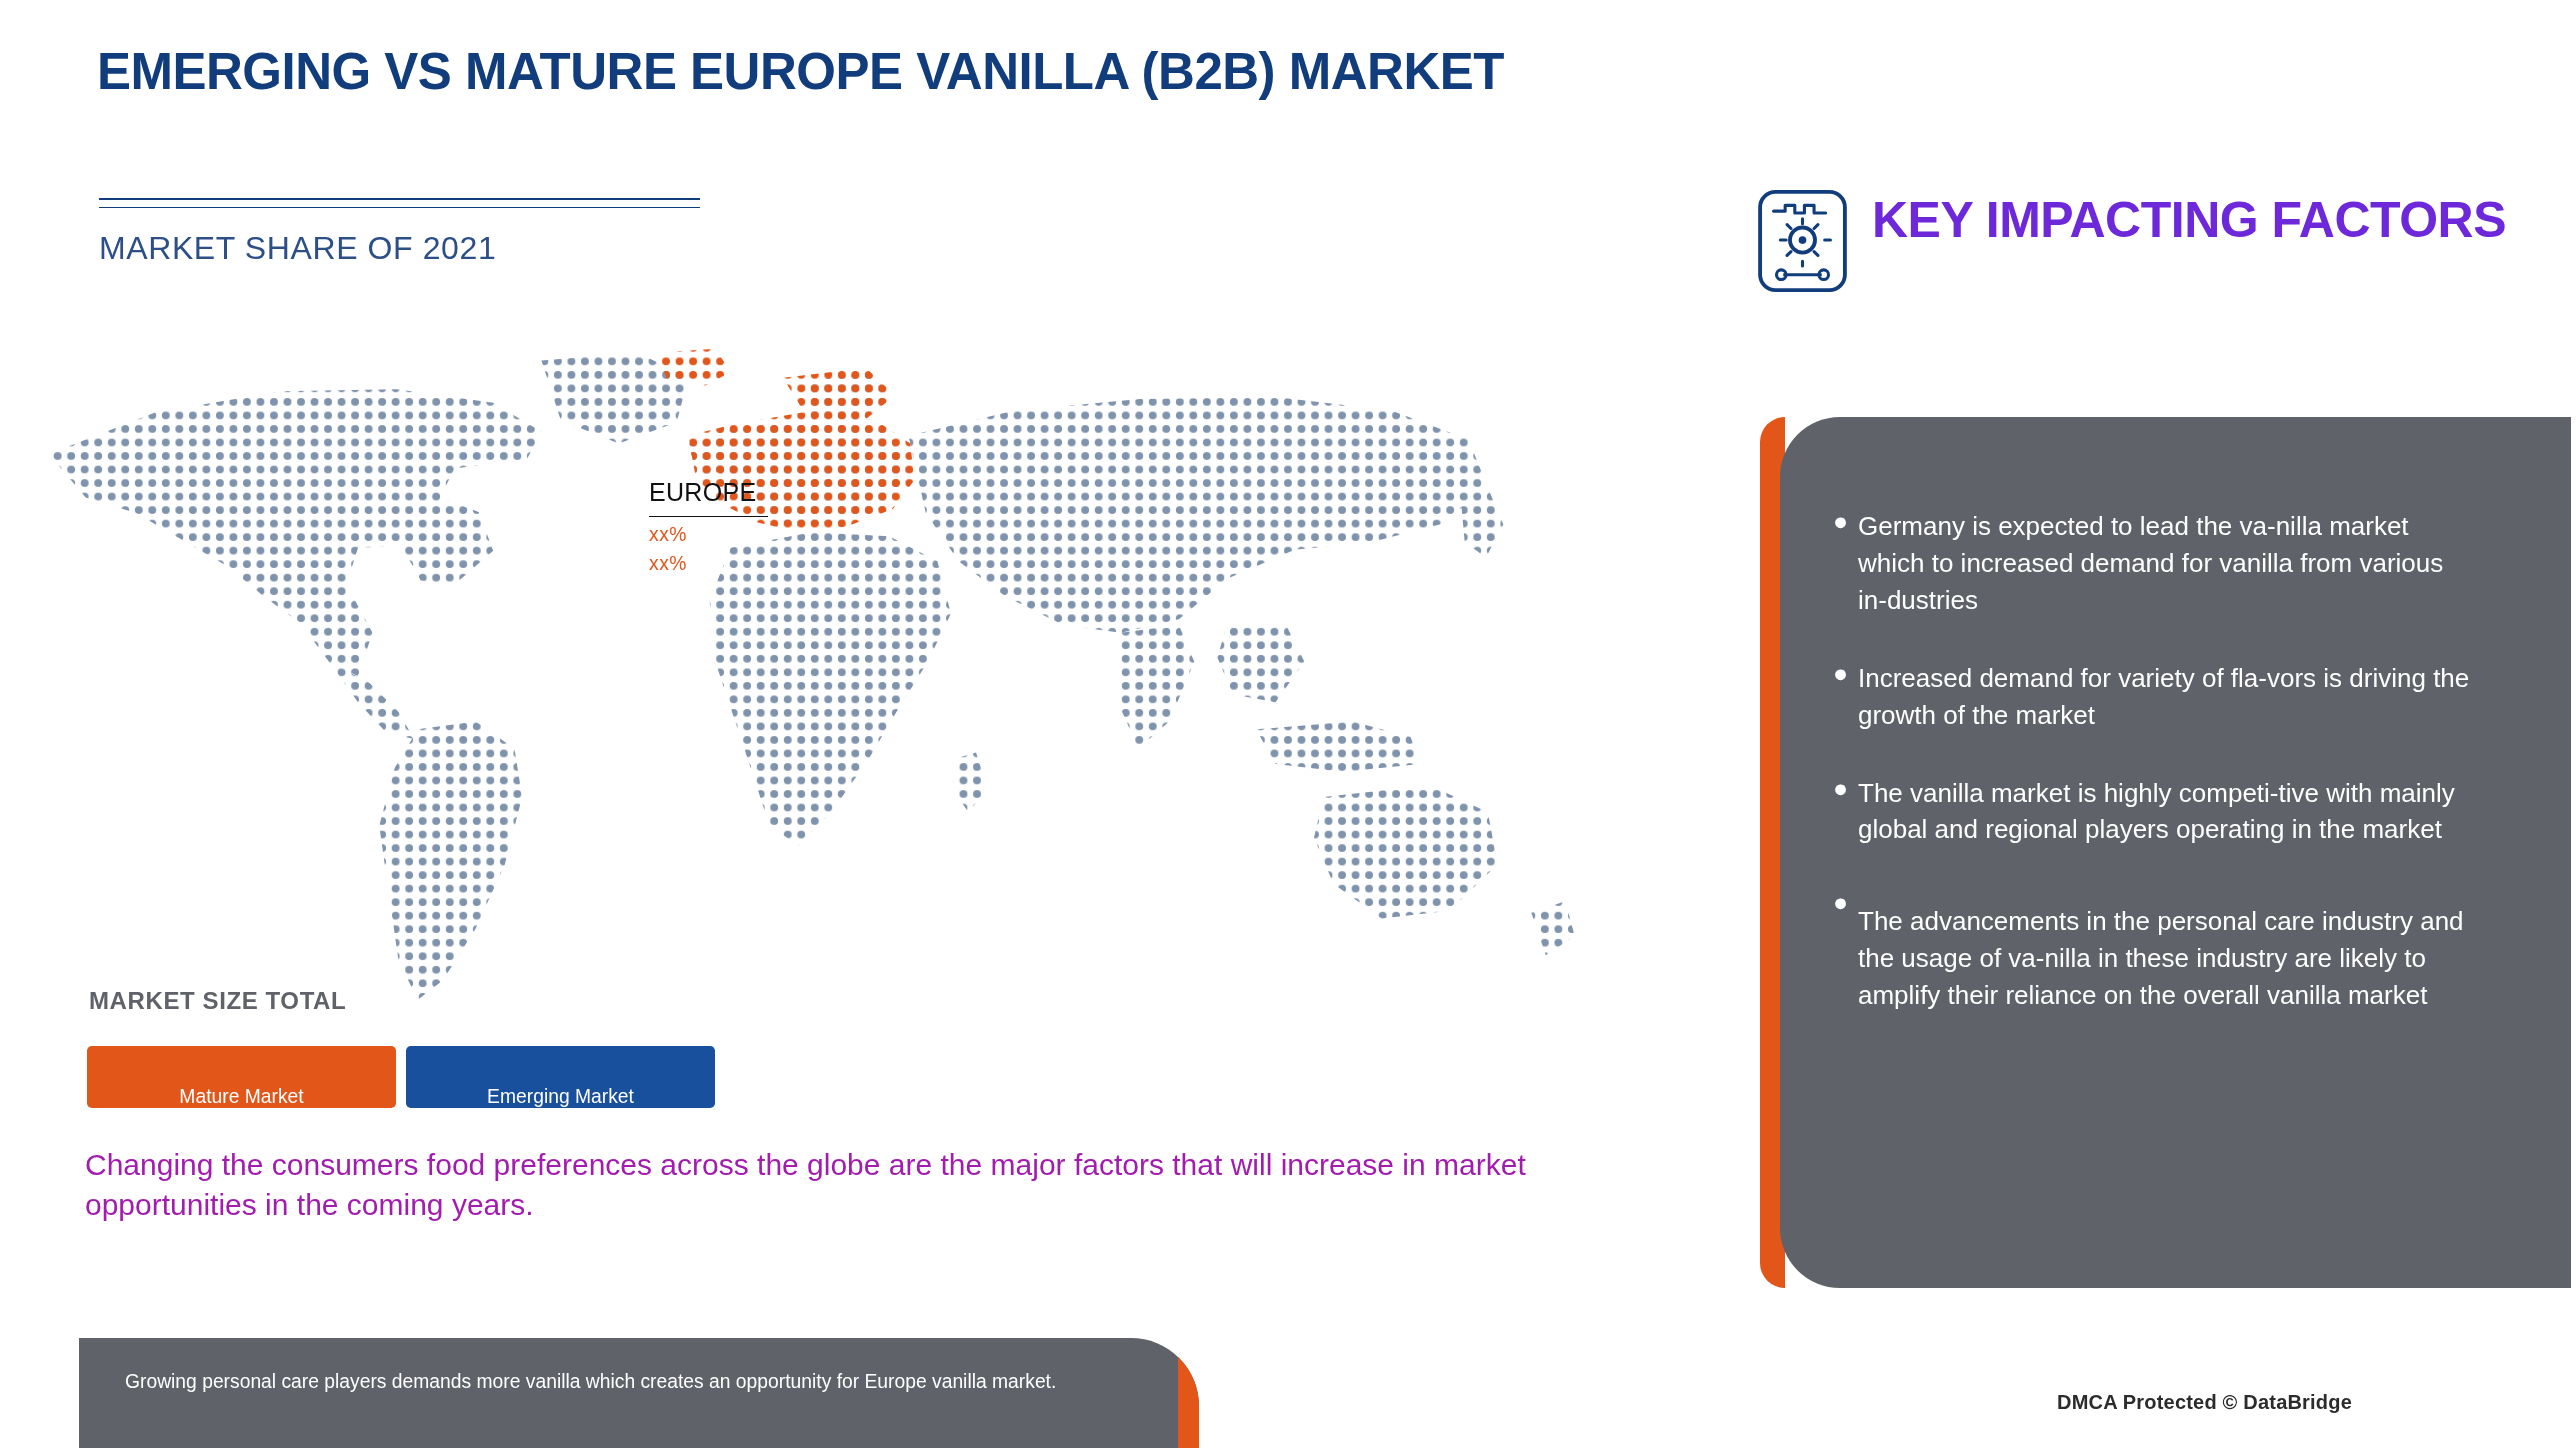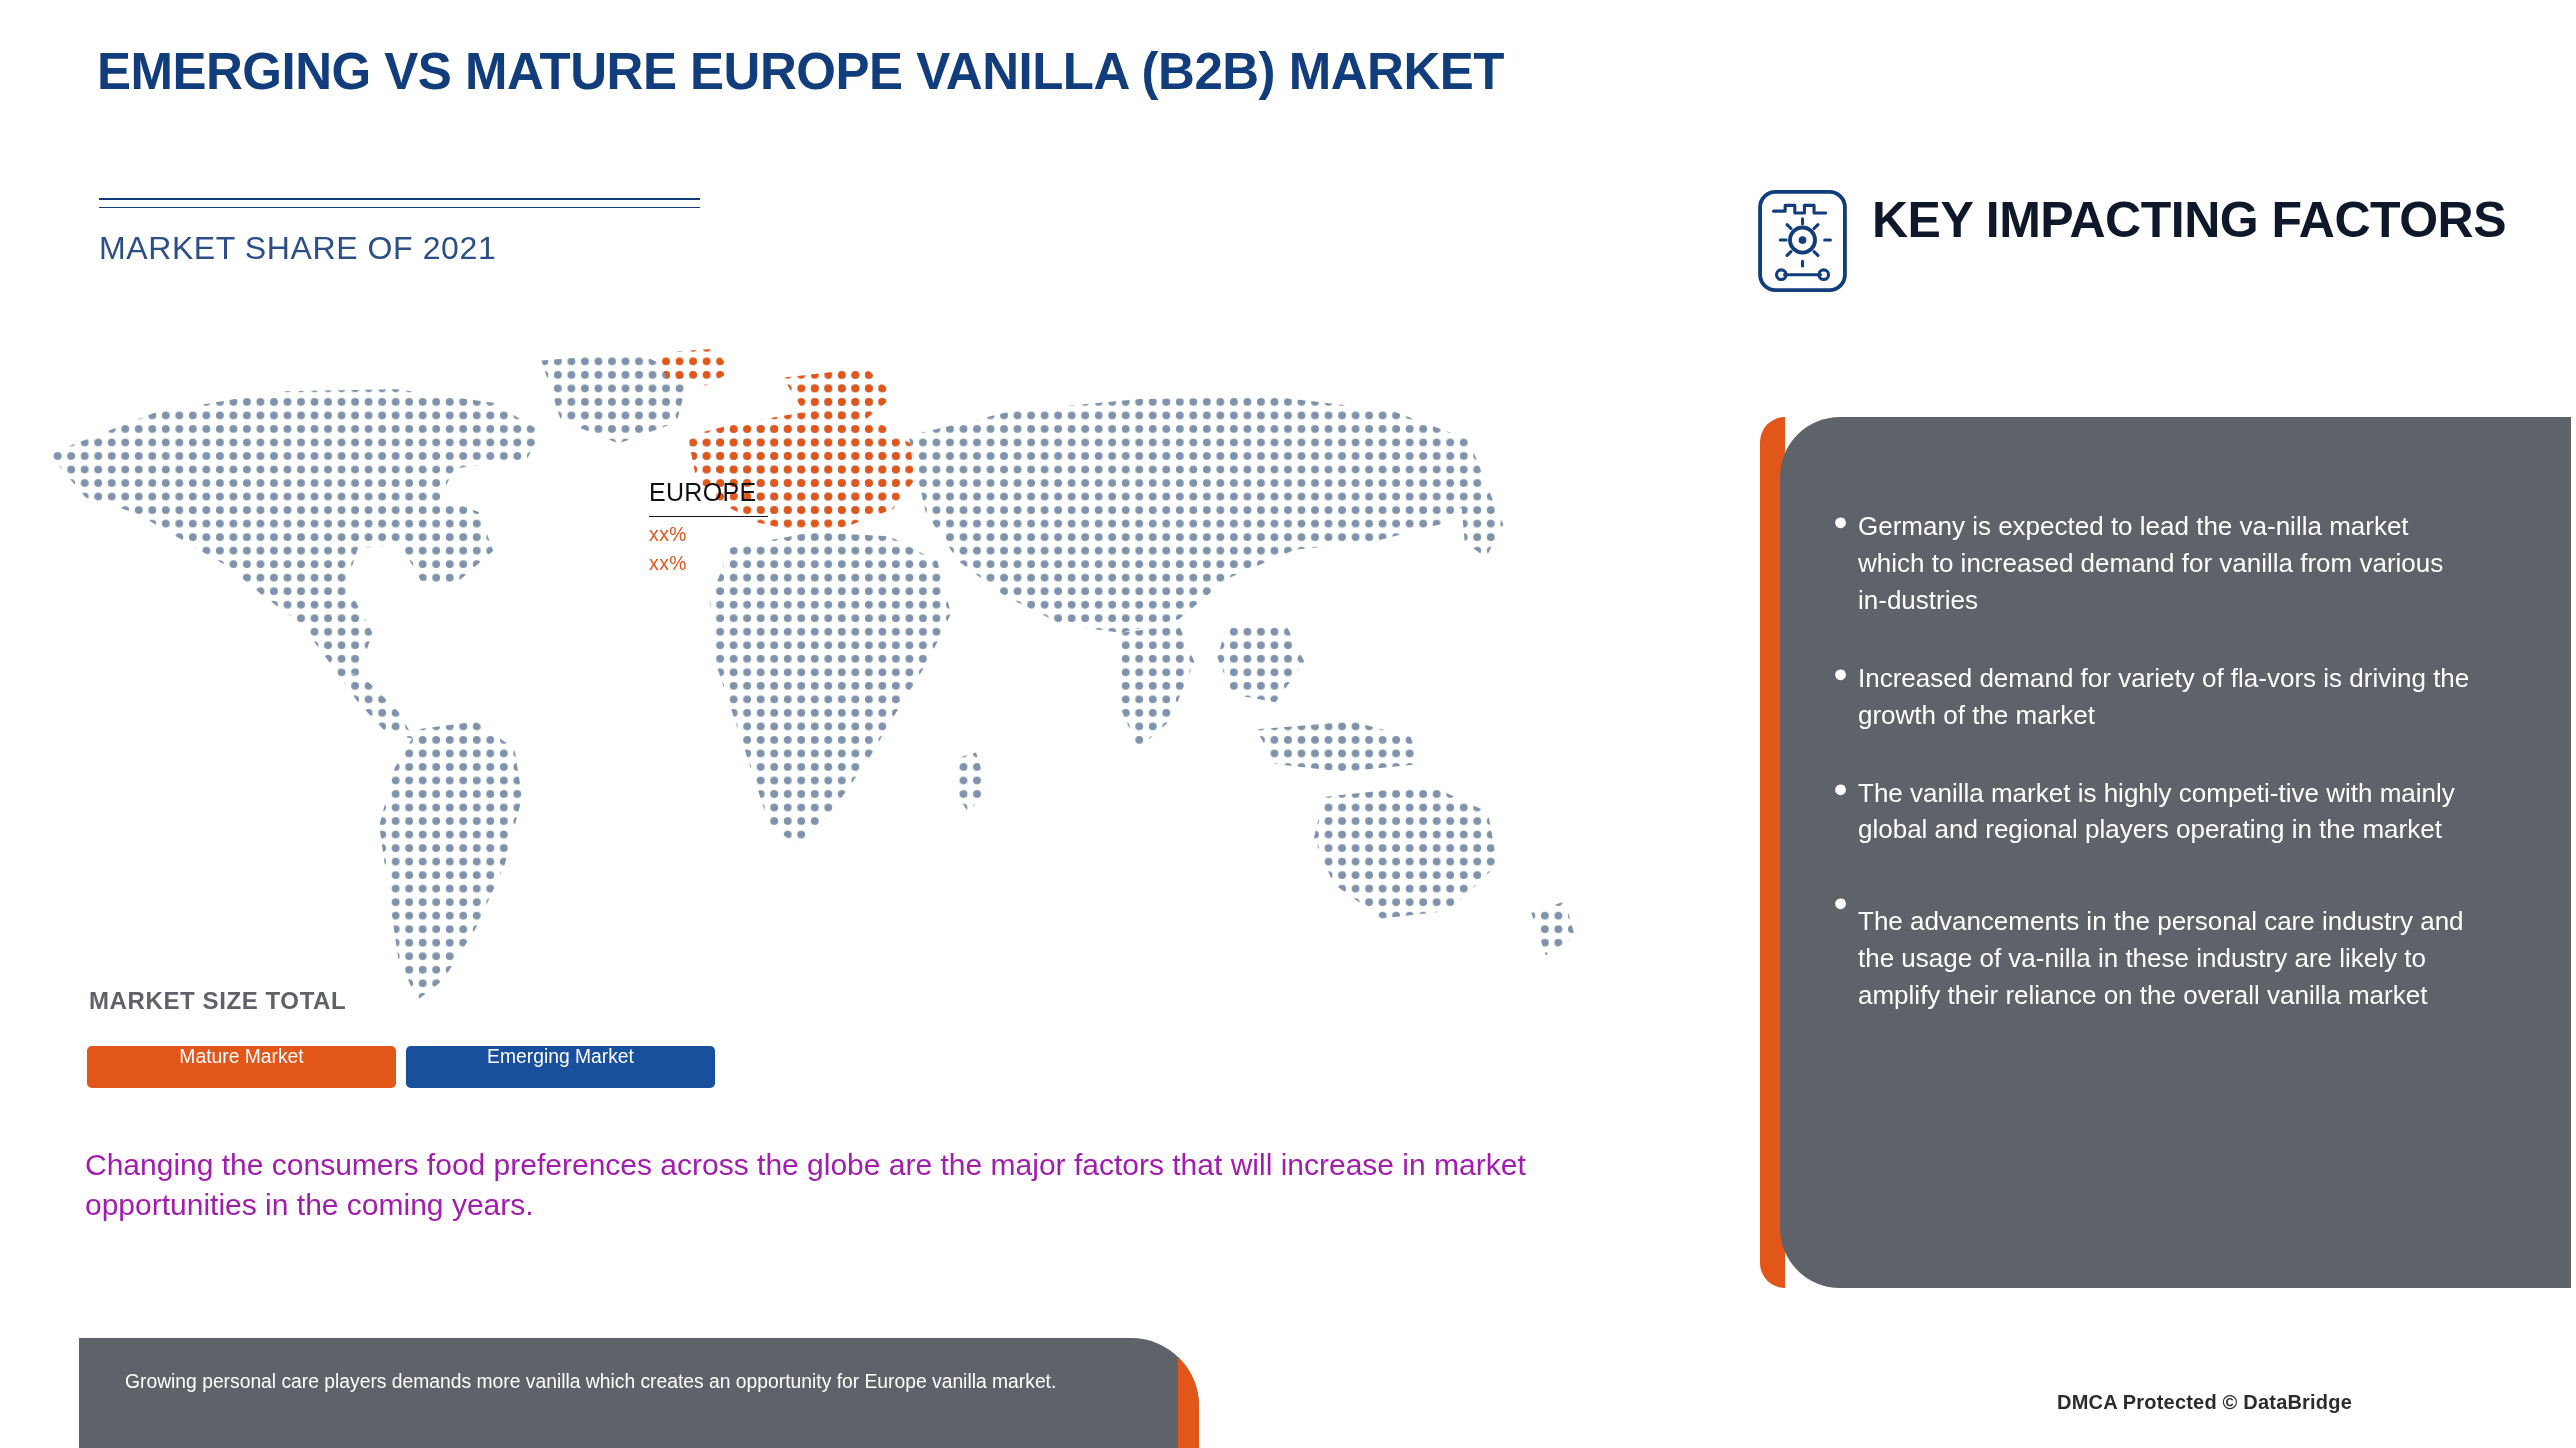--- a/index.html
+++ b/index.html
@@ -94,26 +94,26 @@
     top: 987px;
     font-size: 24px;
     font-weight: bold;
     letter-spacing: 0.6px;
     color: #5f6369;
     text-transform: uppercase;
   }
   .legend-chip {
     position: absolute;
     top: 1046px;
-    height: 42px;
+    height: 62px;
     border-radius: 4.8px;
     color: #ffffff;
     font-size: 19.3px;
     display: flex;
-    align-items: flex-start;
+    align-items: flex-end;
     justify-content: center;
   }
   #legend-mature {
     left: 87px;
     width: 309px;
     background: #e2561a;
   }
   #legend-emerging {
     left: 406px;
     width: 309px;
@@ -178,21 +178,21 @@
   }
   #kif-title {
     position: absolute;
     left: 143px;
     top: 193px;
     width: 695px;
     font-size: 50px;
     font-weight: bold;
     line-height: 1.1;
     letter-spacing: -0.5px;
-    color: #0f172a;
+    color: #6d28d9;
     text-transform: uppercase;
   }
 
   #factors-card {
     position: absolute;
     left: 31px;
     top: 417px;
     width: 811px;
     height: 871px;
   }

